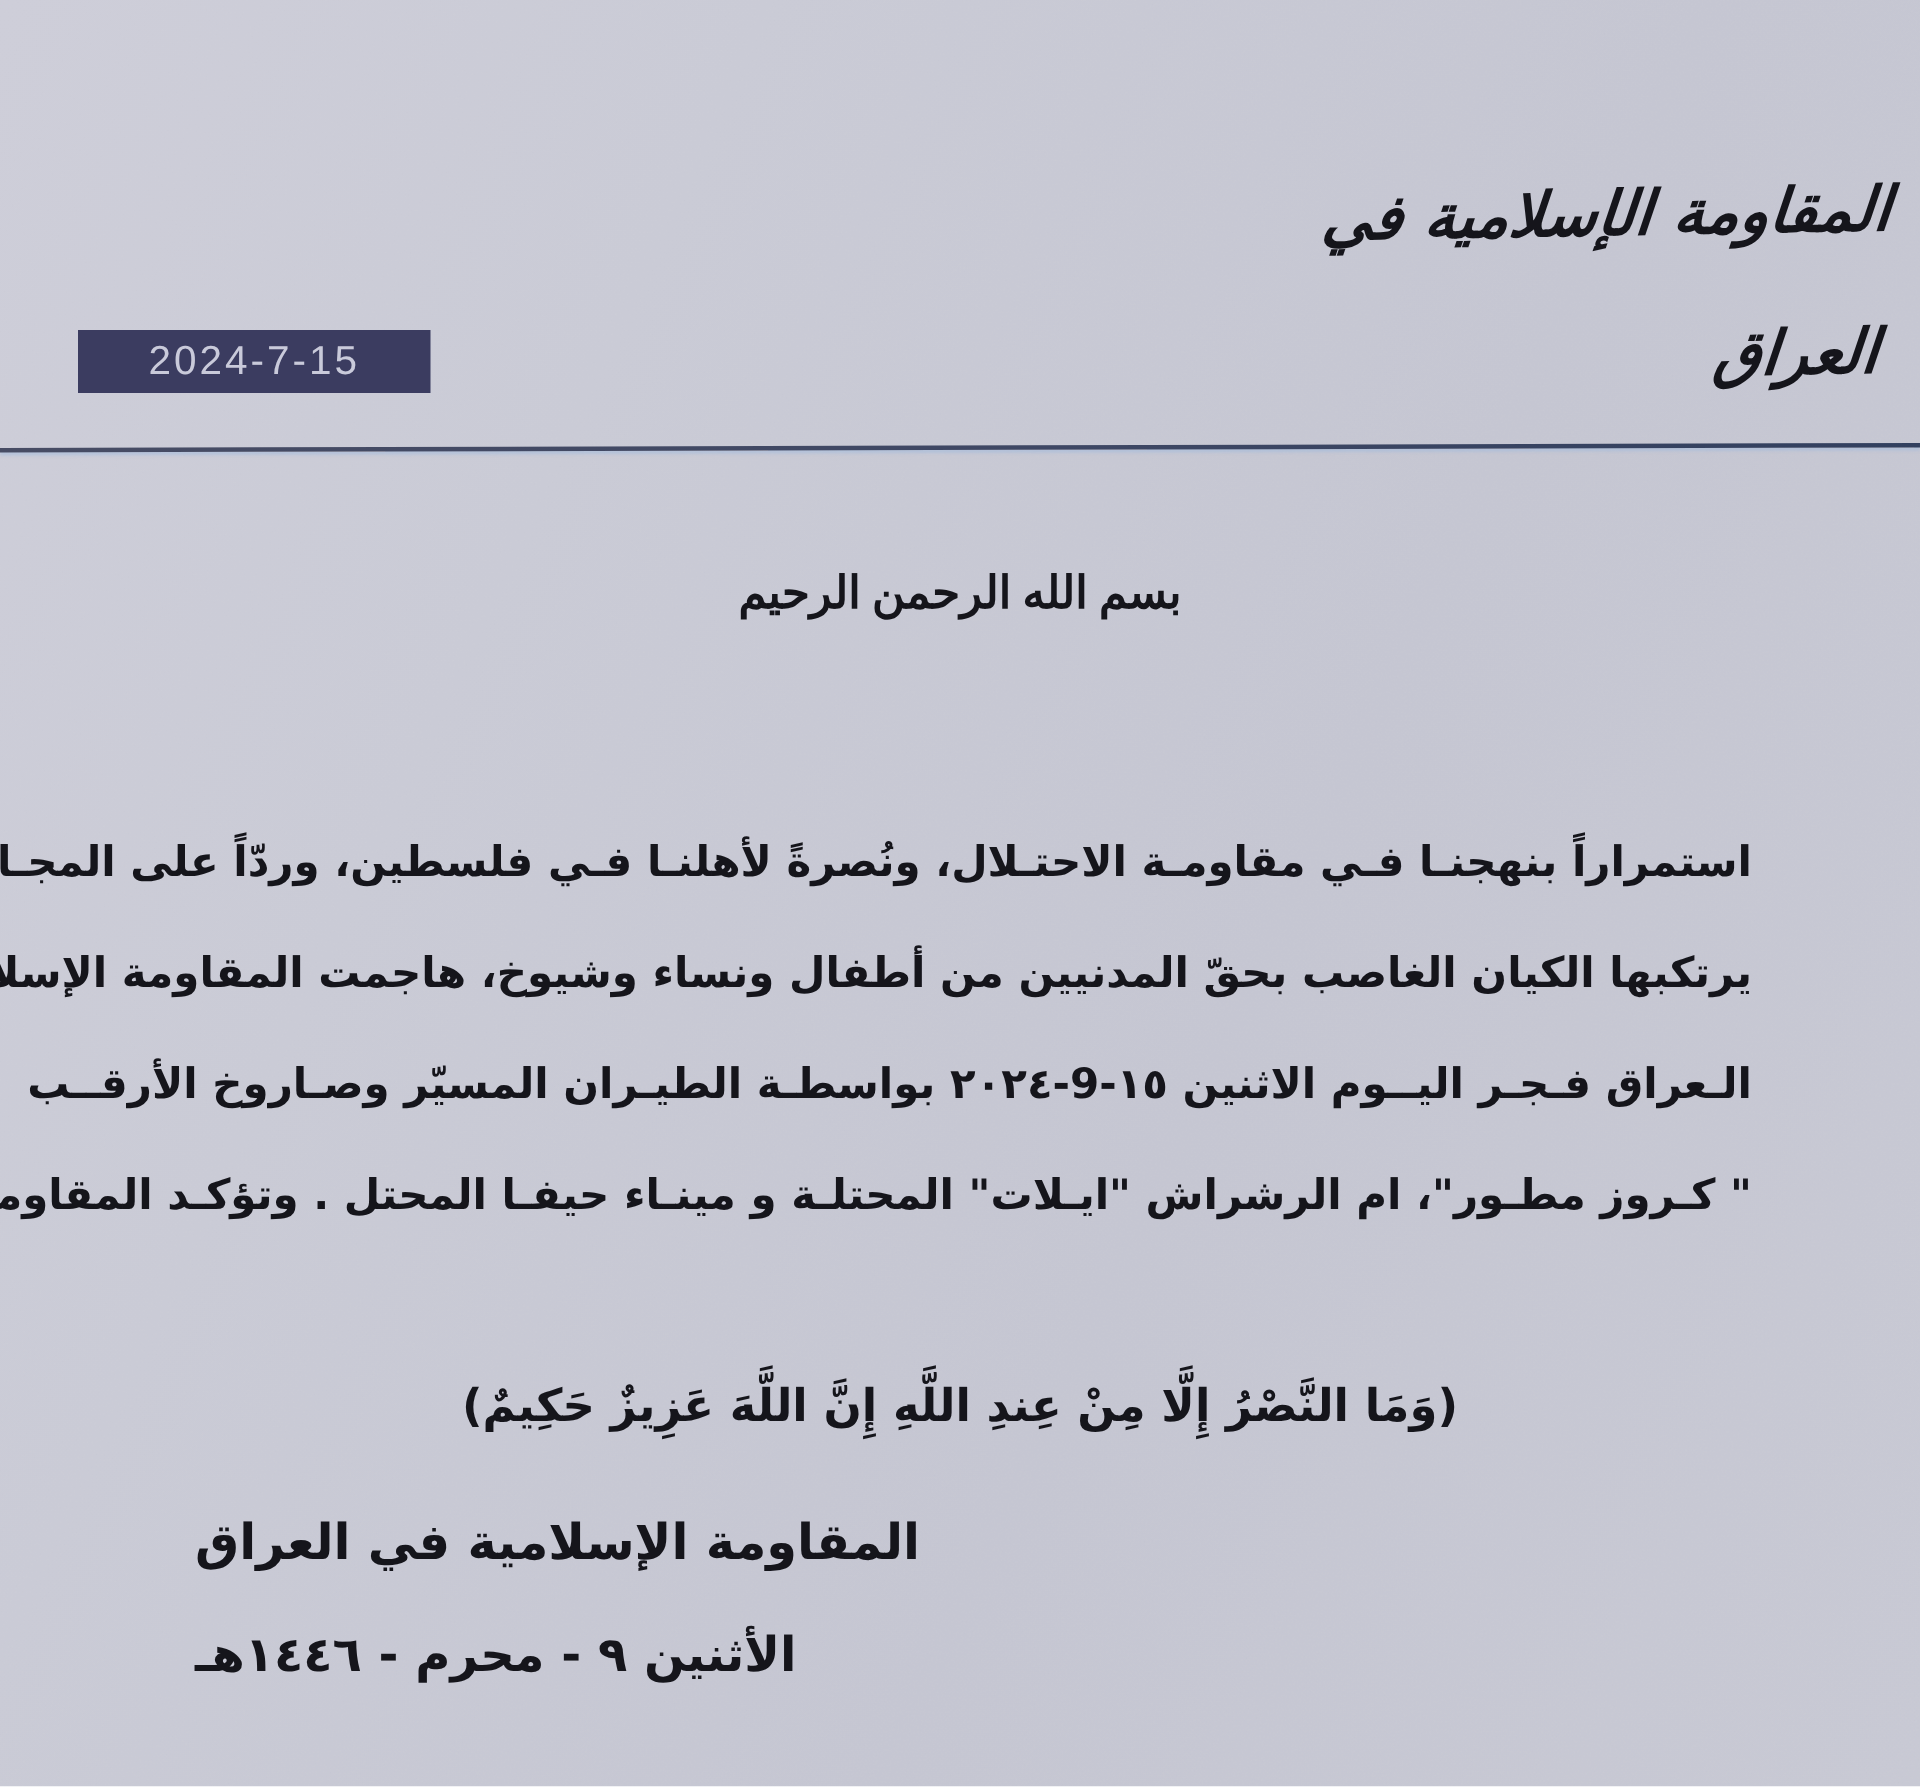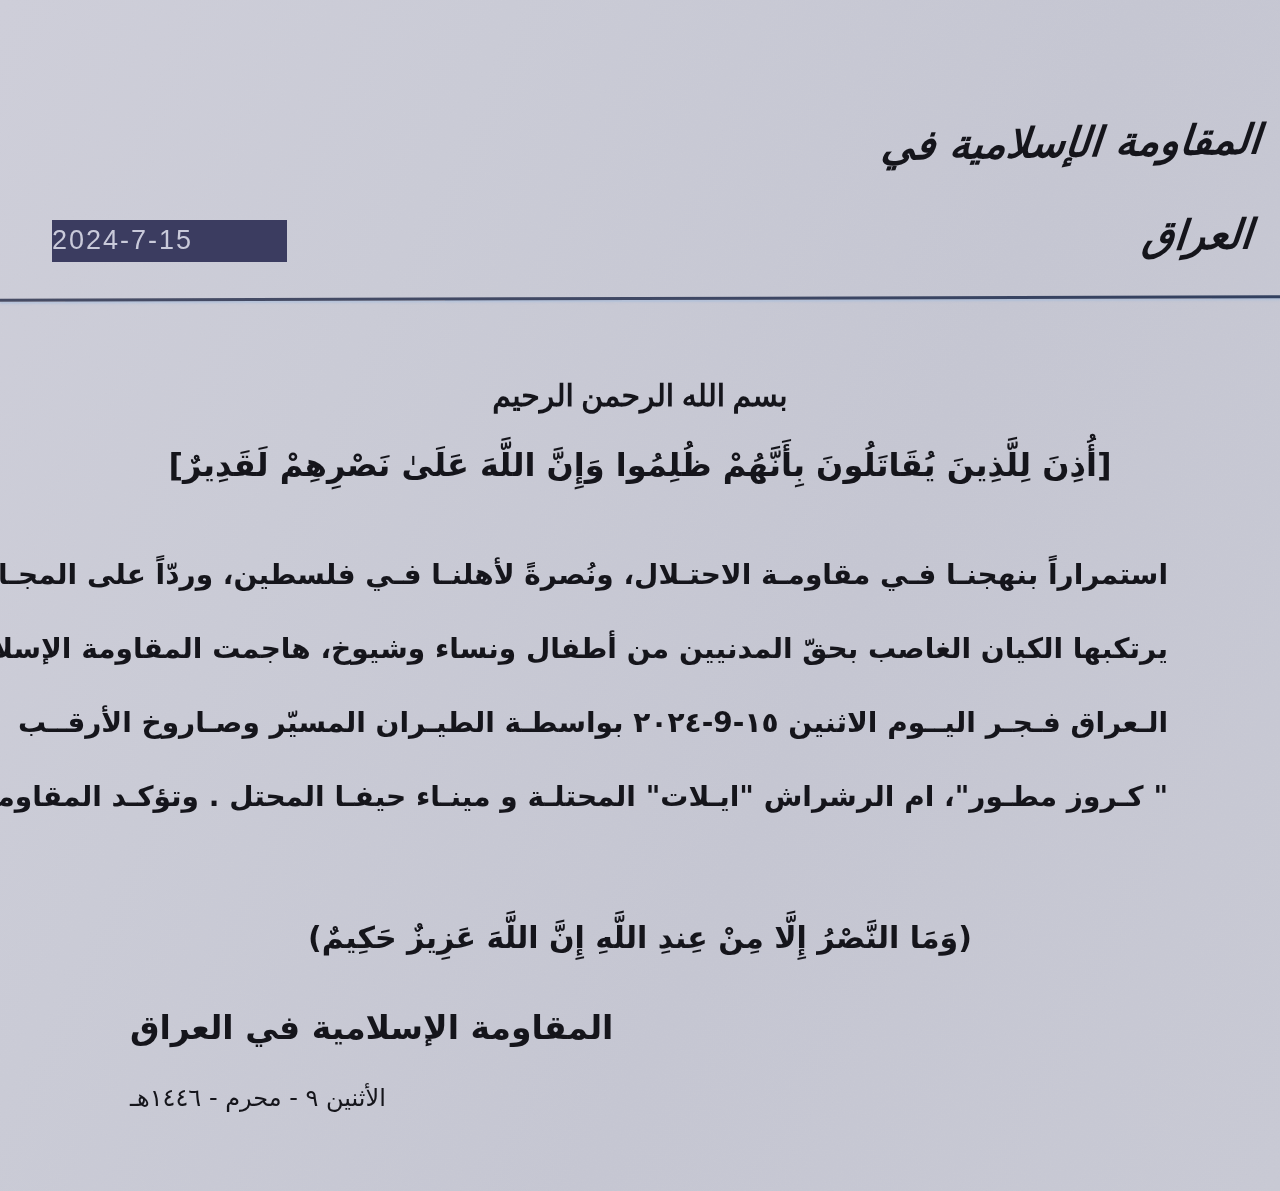--- a/index.html
+++ b/index.html
@@ -32,21 +32,21 @@
     letter-spacing: 1px;
     color: #15151b;
     transform: skewX(-6deg) rotate(-1deg);
     direction: rtl;
     line-height: 95px;
   }
   .date-badge {
     left: 52px; top: 220px;
     width: 235px; height: 42px;
     line-height: 40px;
-    text-align: left;
+    text-align: center;
     background: #3b3c60;
     color: #c9cada;
     font-family: "Liberation Sans", sans-serif;
     font-size: 27px;
     letter-spacing: 2px;
   }
   .divider {
     left: 0; top: 297px;
     width: 100%; height: 3px;
     background: linear-gradient(90deg, #474c64, #3e4764 55%, #32405f);
@@ -98,22 +98,22 @@
   }
   .sig-org {
     left: 130px; top: 1008px;
     direction: rtl;
     font-size: 33px;
     font-weight: bold;
   }
   .sig-date {
     left: 130px; top: 1084px;
     direction: rtl;
-    font-size: 24px;
-    font-weight: normal;
+    font-size: 32px;
+    font-weight: bold;
   }
 </style>
 </head>
 <body>
 
 <div class="page">
 
   <svg class="noise-overlay" xmlns="http://www.w3.org/2000/svg">
     <filter id="grain">
       <feTurbulence type="fractalNoise" baseFrequency="0.75" numOctaves="2" seed="11" stitchTiles="stitch"></feTurbulence>
@@ -123,21 +123,20 @@
   </svg>
 
   <div class="layer logo">المقاومة الإسلامية في العراق</div>
 
   <div class="layer date-badge">2024-7-15</div>
 
   <div class="layer divider"></div>
 
   <div class="layer basmala">بسم الله الرحمن الرحيم</div>
 
-  <div class="layer verse verse-open">[أُذِنَ لِلَّذِينَ يُقَاتَلُونَ بِأَنَّهُمْ ظُلِمُوا وَإِنَّ اللَّهَ عَلَىٰ نَصْرِهِمْ لَقَدِيرٌ]</div>
 
   <div class="layer body-text">
     <div class="body-line">استمراراً بنهجنـا فـي مقاومـة الاحتـلال، ونُصرةً لأهلنـا فـي فلسطين، وردّاً على المجـازر التـي</div>
     <div class="body-line">يرتكبها الكيان الغاصب بحقّ المدنيين من أطفال ونساء وشيوخ،  هاجمت المقاومة الإسلامية فـي</div>
     <div class="body-line">الـعراق فـجـر اليــوم الاثنين ١٥-9-٢٠٢٤ بواسطـة الطيـران المسيّر وصـاروخ الأرقــب</div>
     <div class="body-line">" كـروز مطـور"، ام الرشراش "ايـلات" المحتلـة و مينـاء حيفـا المحتل . وتؤكـد المقاومـة</div>
   </div>
 
   <div class="layer verse verse-close">(وَمَا النَّصْرُ إِلَّا مِنْ عِندِ اللَّهِ  إِنَّ اللَّهَ عَزِيزٌ حَكِيمٌ)</div>
 

